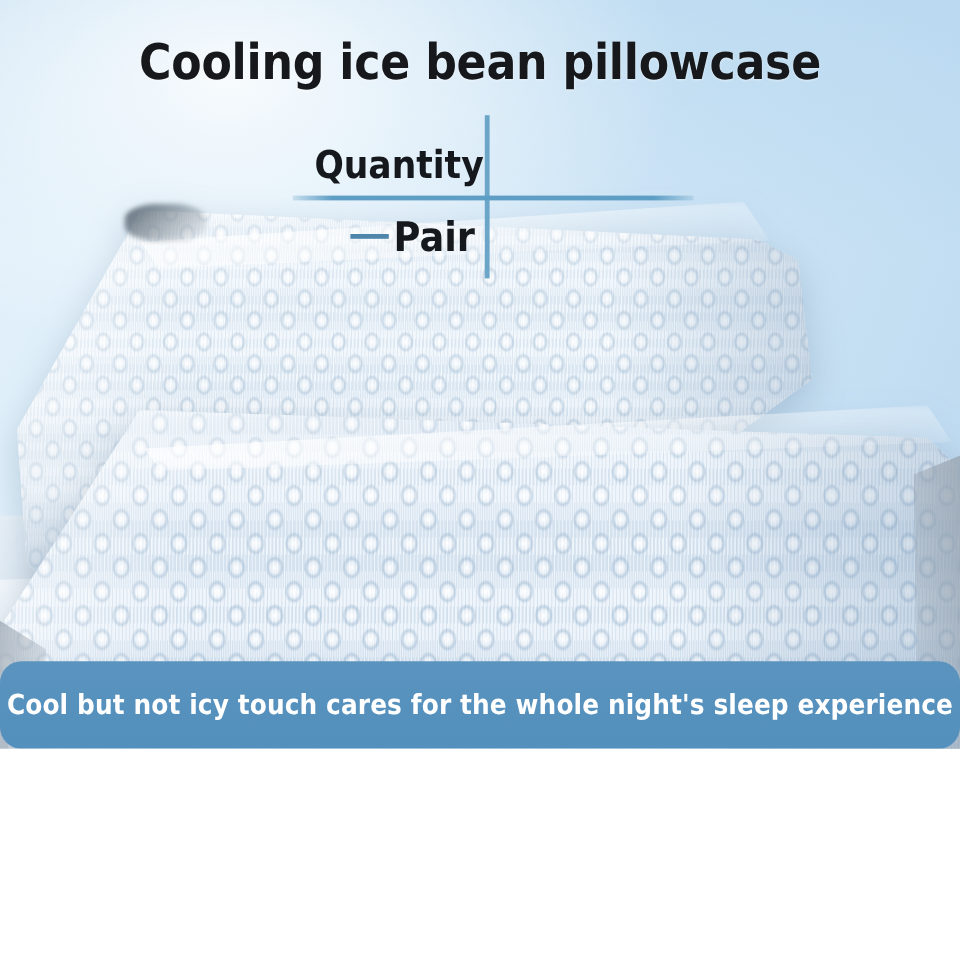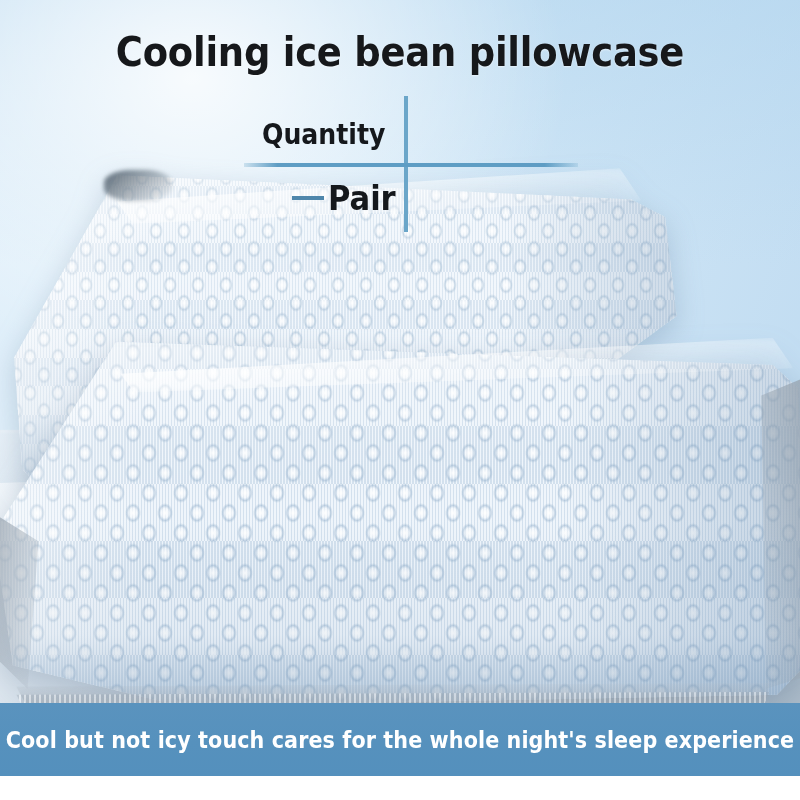--- a/index.html
+++ b/index.html
@@ -1,21 +1,21 @@
 <!DOCTYPE html>
 <html><head>
 <meta charset="utf-8">
 <title>Cooling ice bean pillowcase</title>
 <style>
   html,body{margin:0;padding:0;background:#fff;}
   body{font-family:"Liberation Sans", sans-serif;}
 
   #scene{
     position:relative;
-    width:800px;height:776px;
+    width:800px;height:624px;
     overflow:hidden;
     background:#dff0fa;
   }
 
   
   .bg-base{
     position:absolute;inset:0;
     background:linear-gradient(110deg,#e2f0fa 0%,#dceefa 30%,#cde4f5 62%,#bcd9f0 100%);
   }
   .bg-glow{
@@ -191,41 +191,41 @@
     background:linear-gradient(90deg,rgba(107,166,201,.25) 0%,#5e9dc4 10%,#5e9dc4 90%,rgba(107,166,201,.22) 100%);
   }
   .spec-label{
     position:absolute;
     font-family:"DejaVu Sans Condensed","Liberation Sans", sans-serif;
     font-stretch:condensed;
     font-weight:700;
     color:#15181c;
     white-space:nowrap;
   }
-  #label-quantity{left:24px;top:22px;font-size:28px;}
+  #label-quantity{left:24px;top:22px;font-size:32px;}
   #label-size{left:182px;top:27px;font-size:20px;}
   #value-pair{
     left:54px;top:82px;font-size:34px;font-weight:700;color:#15181c;
   }
   #value-pair .dash{
     display:inline-block;width:32px;height:4px;background:#4e86ab;
     vertical-align:middle;margin-right:4px;position:relative;top:-3px;
   }
   #value-size{
     position:absolute;left:184px;top:80px;
     font-size:33px;font-weight:400;color:#6e9fc4;
     font-family:"Liberation Sans", sans-serif;
     white-space:nowrap;
   }
 
   
   #banner{
     position:absolute;left:0;right:0;bottom:0;height:73px;
     background:linear-gradient(180deg,#5a93be 0%,#5691bd 55%,#5490bd 100%);
-    display:flex;align-items:center;justify-content:center;
+    display:flex;align-items:center;justify-content:center;border-radius:18px;
   }
   #banner-text{
     color:#ffffff;
     font-size:23px;
     font-weight:700;
     font-family:"DejaVu Sans Condensed","Liberation Sans", sans-serif;
     font-stretch:condensed;
     letter-spacing:.1px;
     white-space:nowrap;
   }

